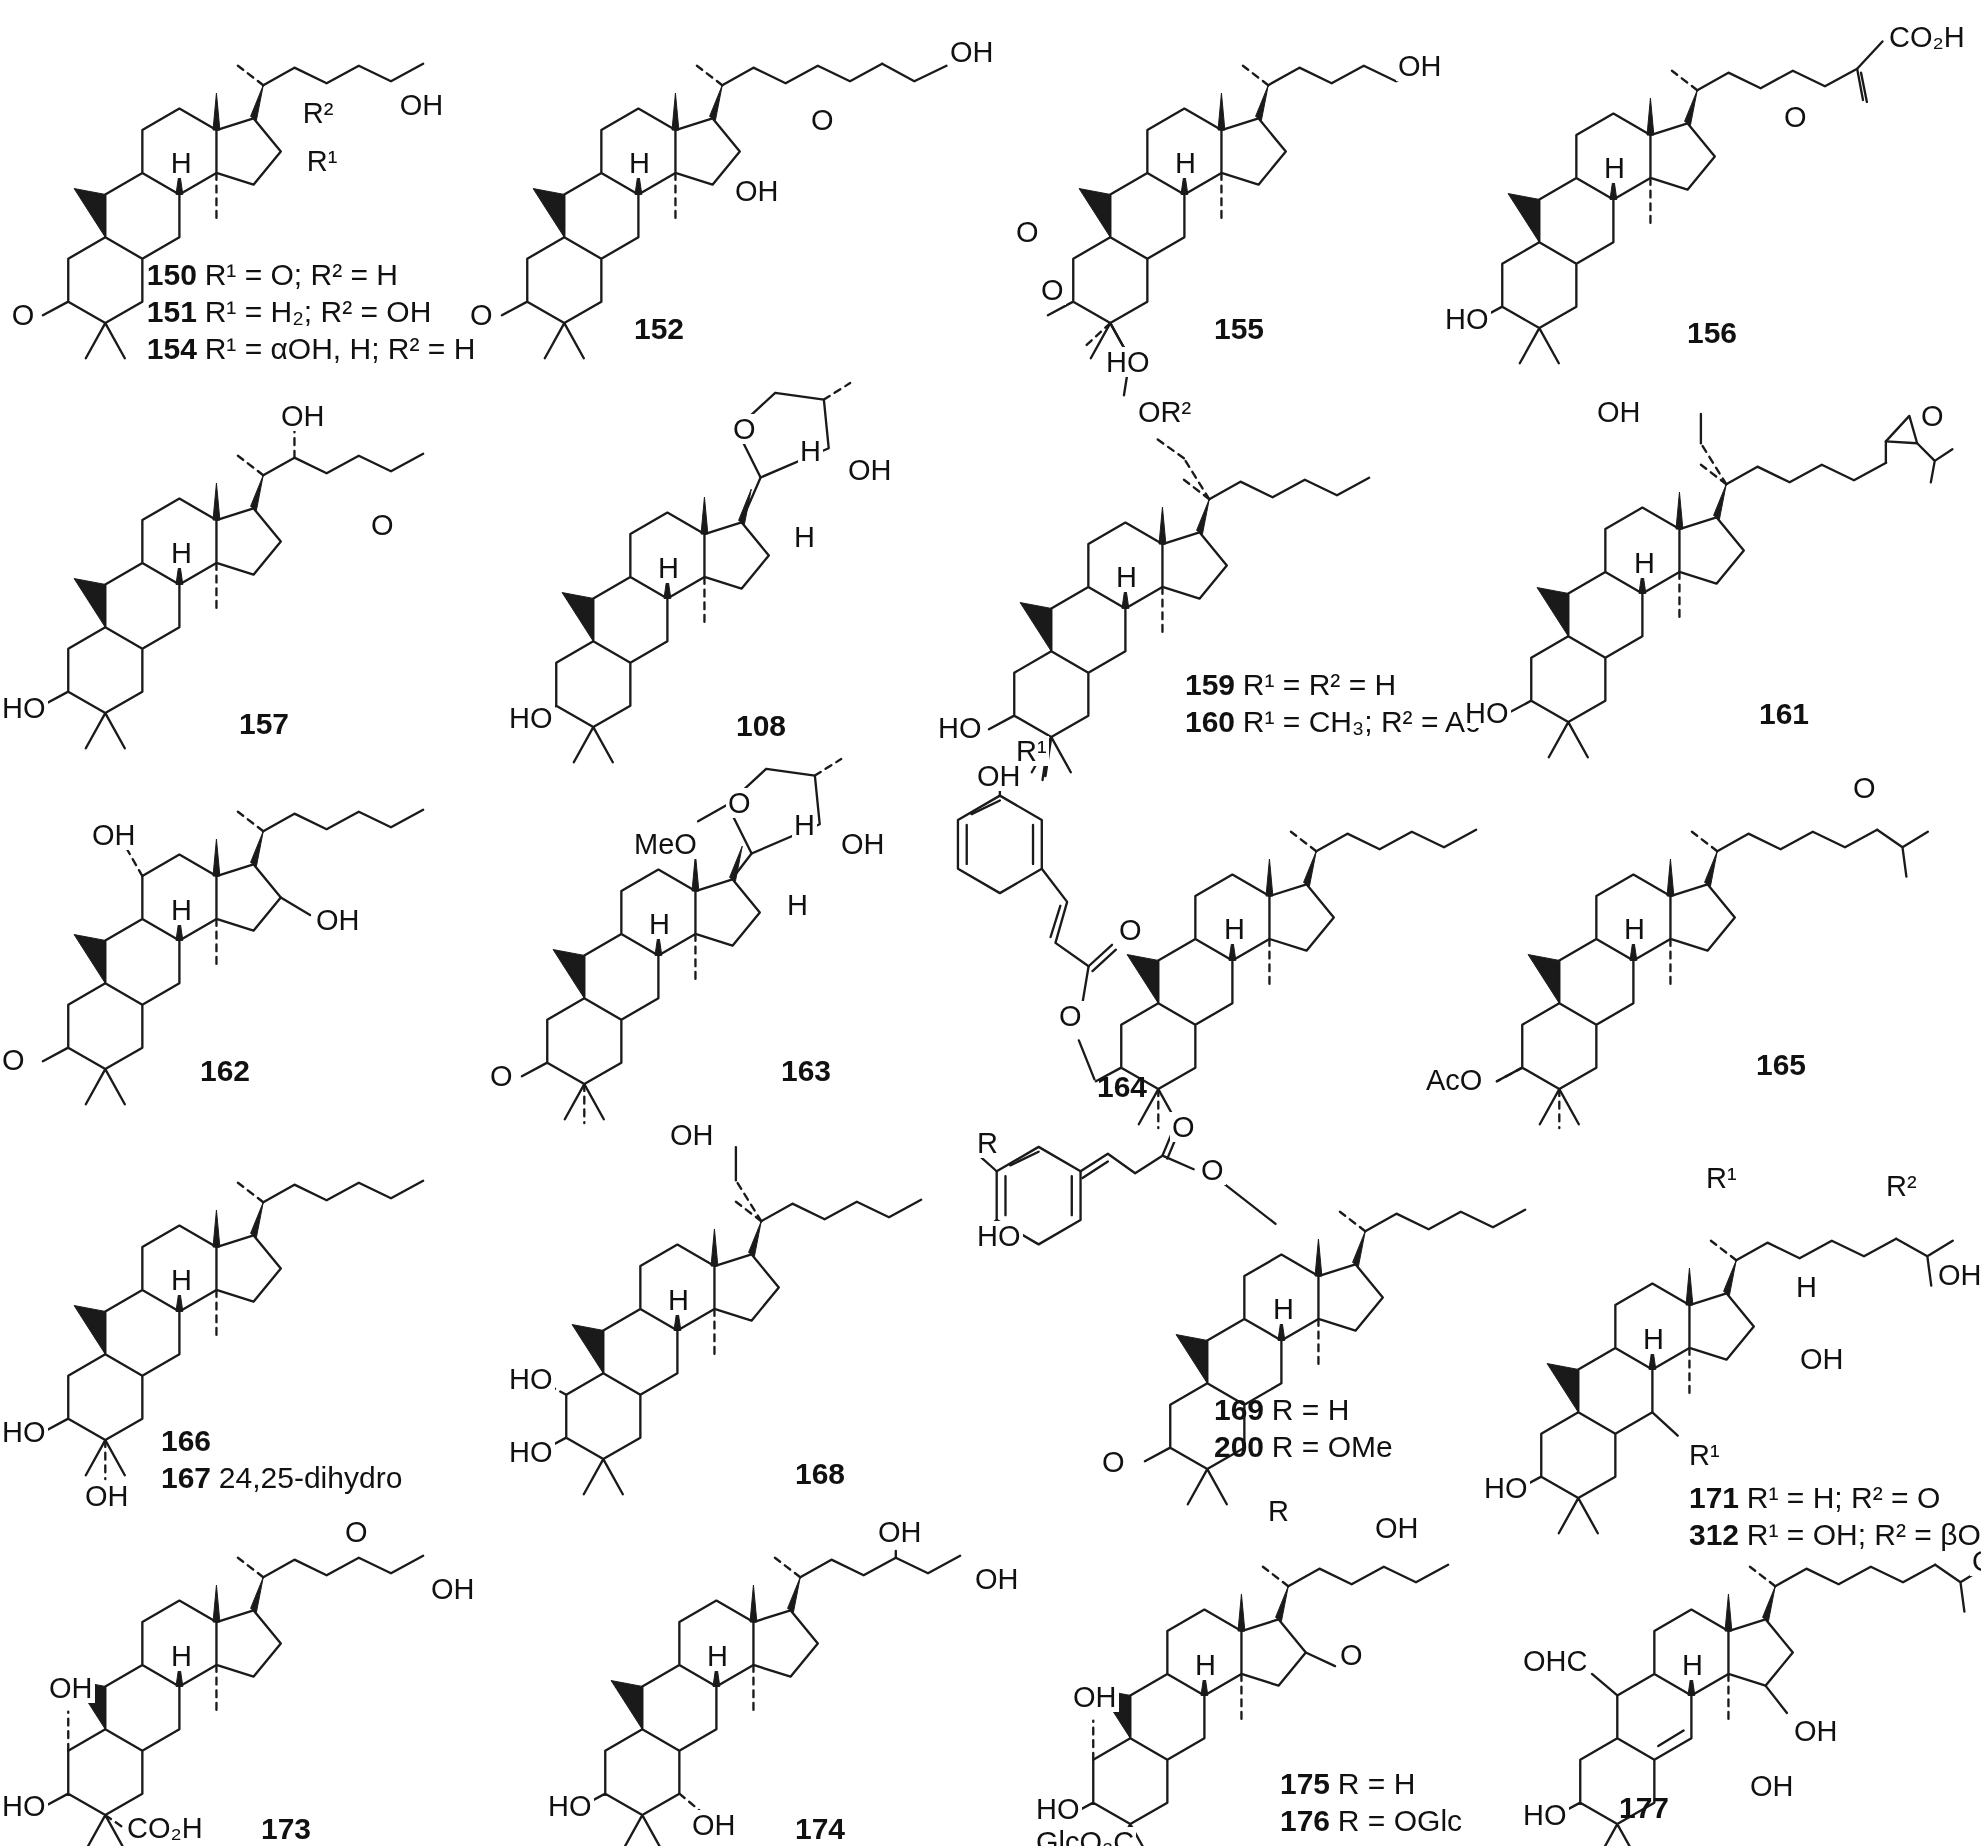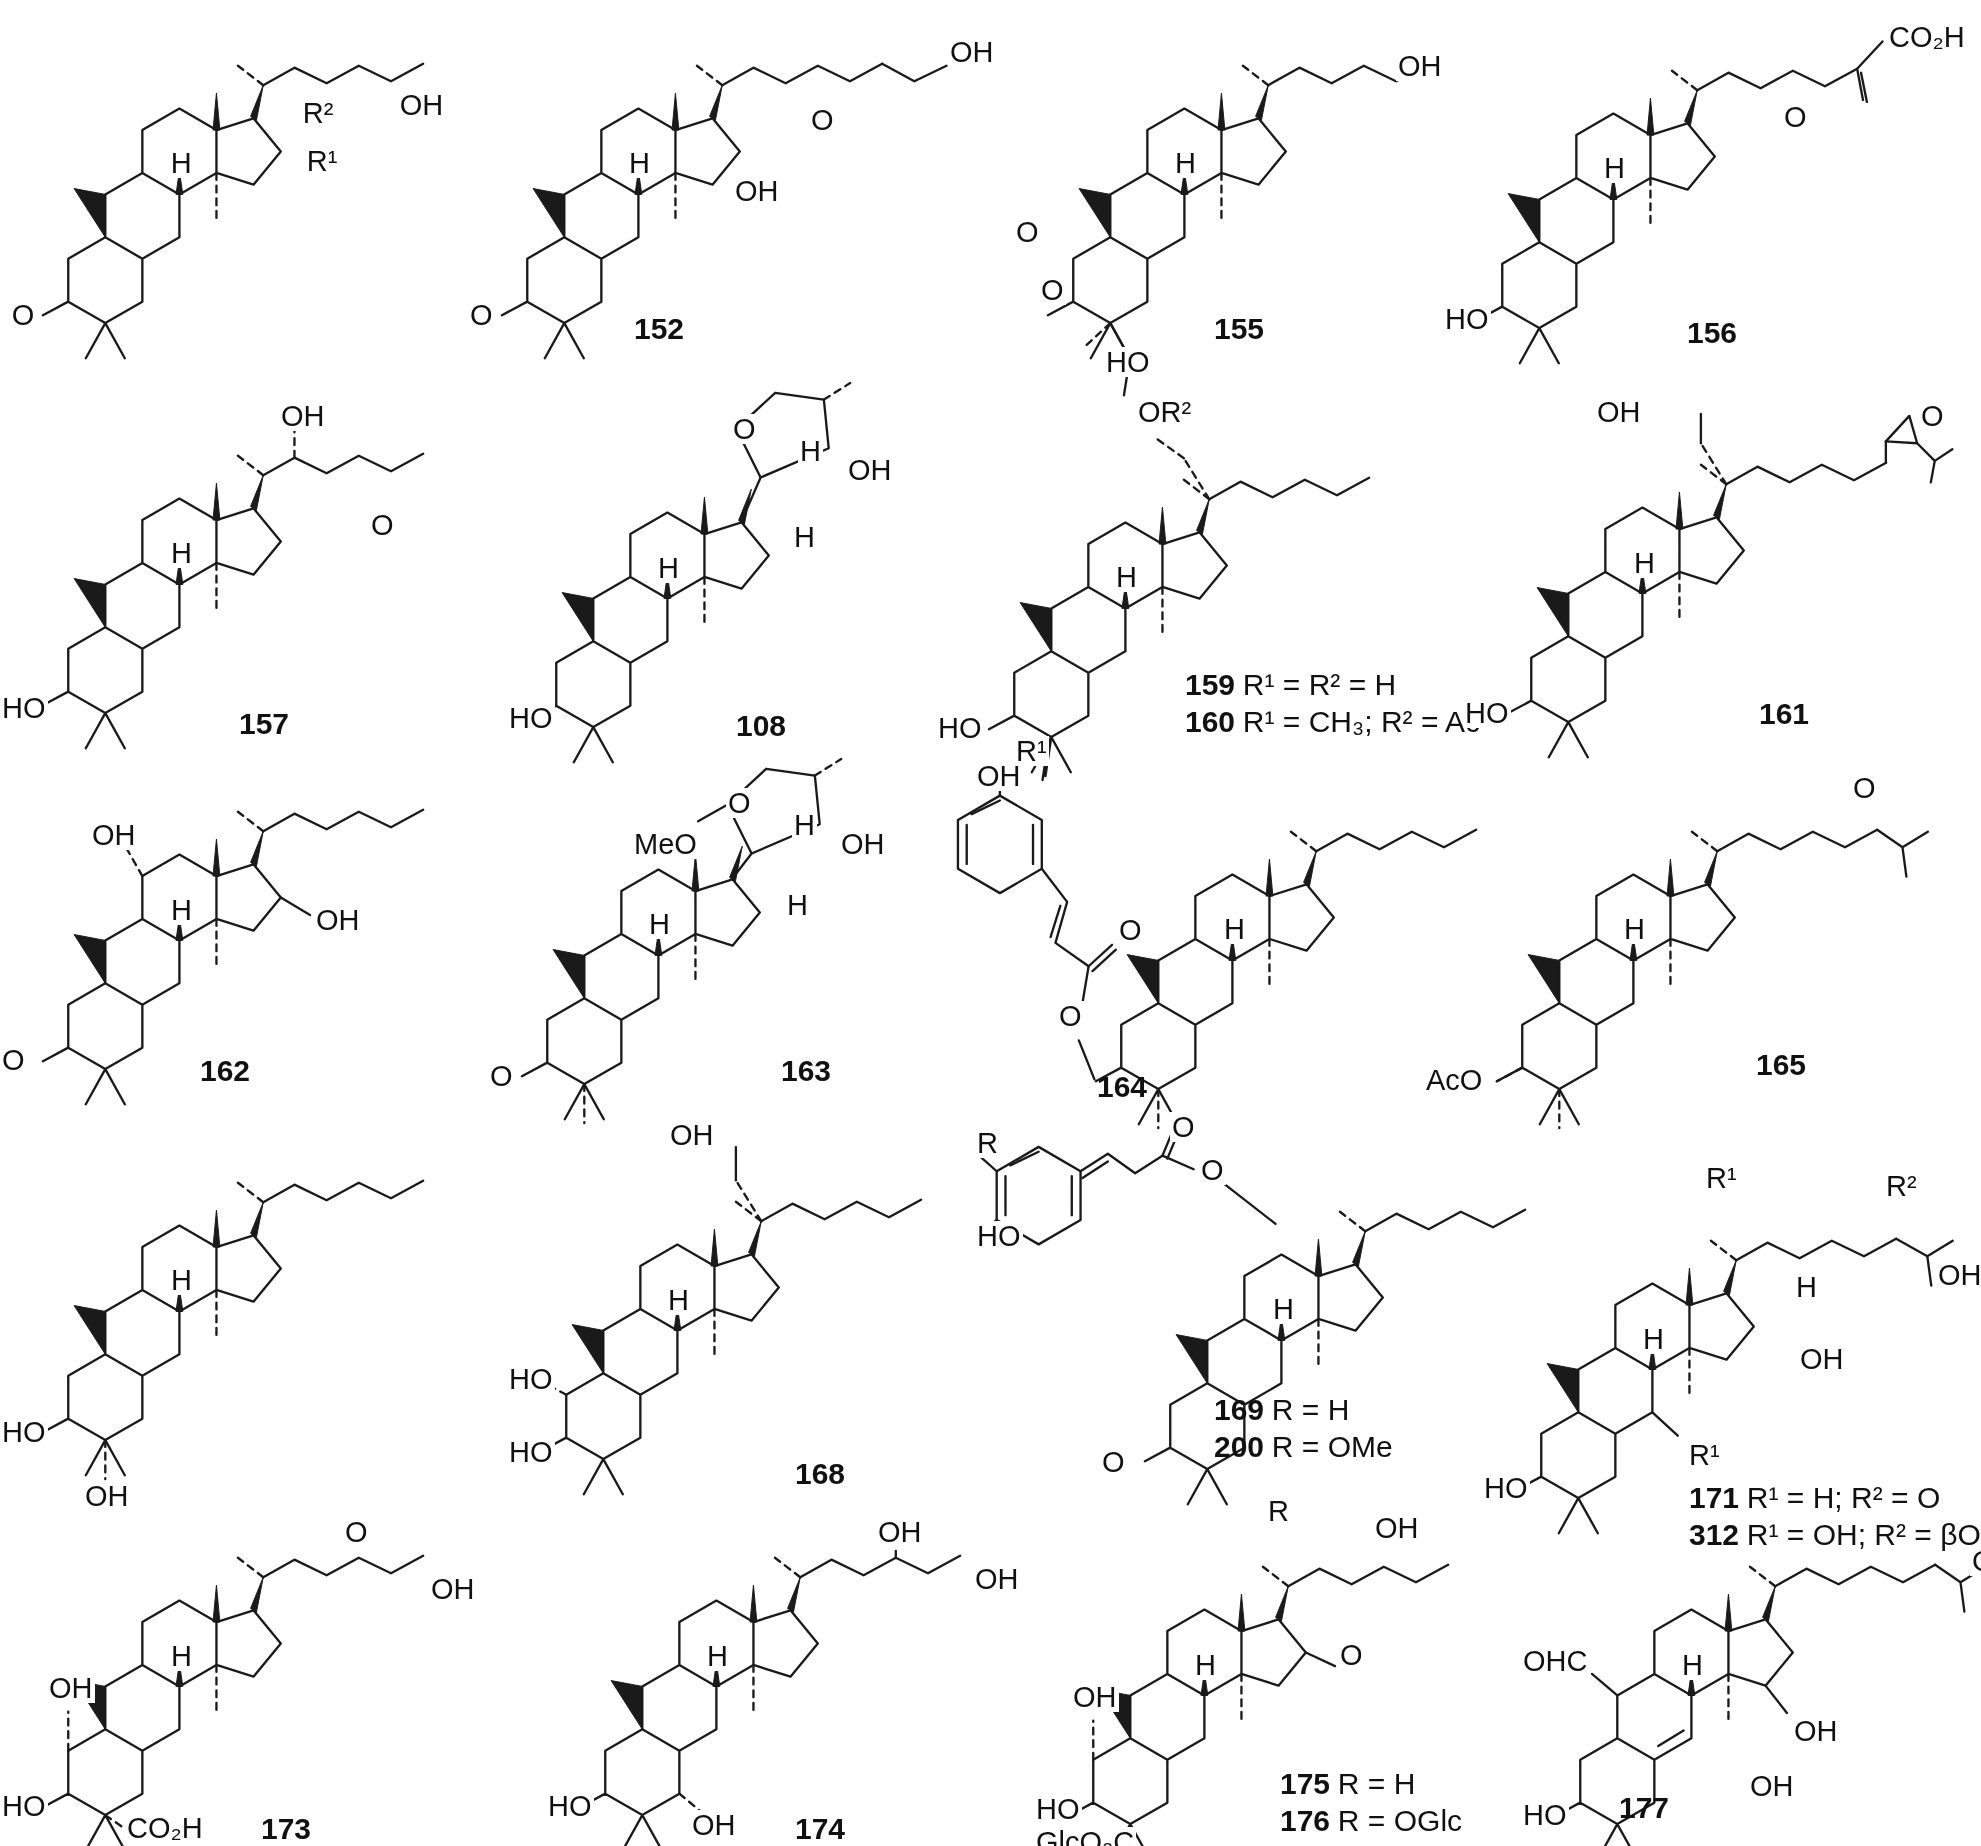--- a/index.html
+++ b/index.html
@@ -53,20 +53,25 @@
     <svg class="core" style="left:19.5px;top:54px" width="410" height="312" viewBox="0 0 420 320">
       <use href="#g-rings"></use>
         <use href="#g-cp"></use>
         <use href="#g-chain"></use>
     </svg>
     <span class="atom" style="left:0;top:300px">O</span>
     <span class="atom" style="left:291px;top:98px">R²</span>
     <span class="atom" style="left:295px;top:146px">R¹</span>
     <span class="atom" style="left:388px;top:90px">OH</span>
     <span class="atom" style="left:159px;top:148px">H</span>
+    <div class="cap" style="left:137px;top:256px">
+      <div class="cap-line"><b>150</b><span>R¹ = O; R² = H</span></div>
+      <div class="cap-line"><b>151</b><span>R¹ = H₂; R² = OH</span></div>
+      <div class="cap-line"><b>154</b><span>R¹ = αOH, H; R² = H</span></div>
+    </div>
   </div>
 
   <div class="cell" style="left:468px;top:0;width:546px;height:385px">
     <svg class="core" style="left:19.5px;top:54px" width="410" height="312" viewBox="0 0 420 320">
       <use href="#g-rings"></use>
         <use href="#g-cp"></use>
         <use href="#g-chain"></use>
       <path d="M404,10 L437,28 L470,12"></path>
     </svg>
     <span class="atom" style="left:0;top:300px">O</span>
@@ -276,20 +281,24 @@
   <div class="cell" style="left:0;top:1112px;width:507px;height:405px">
     <svg class="core" style="left:29px;top:59px" width="410" height="312" viewBox="0 0 420 320">
       <use href="#g-rings"></use>
         <use href="#g-cp"></use>
         <use href="#g-chain"></use>
       <path class="dash" d="M78,276 L78,316"></path>
     </svg>
     <span class="atom" style="left:0;top:305px">HO</span>
     <span class="atom" style="left:83px;top:369px">OH</span>
     <span class="atom" style="left:169px;top:153px">H</span>
+    <div class="cap" style="left:161px;top:310px">
+      <div class="cap-line"><b>166</b><span></span></div>
+      <div class="cap-line"><b>167</b><span>24,25-dihydro</span></div>
+    </div>
   </div>
 
   <div class="cell" style="left:507px;top:1112px;width:468px;height:405px">
     <svg class="core" style="left:19.5px;top:78px" width="410" height="312" viewBox="0 0 420 320">
       <use href="#g-rings"></use>
         <use href="#g-cp"></use>
         <use href="#g-chain"></use>
       <path class="dash" d="M240,32 L214,-10"></path>
       <path d="M214,-10 L214,-44"></path>
       <path class="dash" d="M40,210 L14,196"></path>

